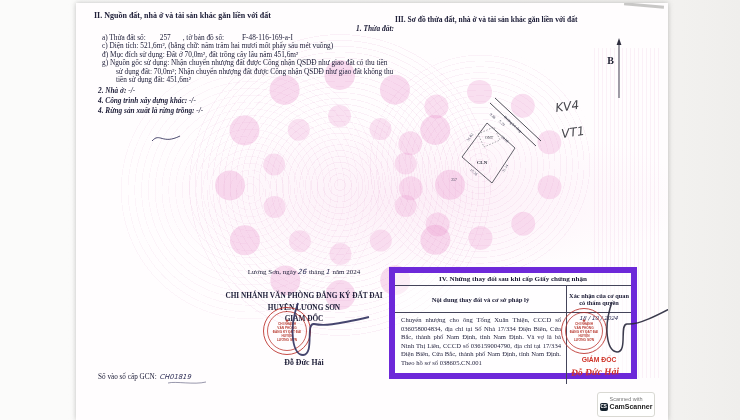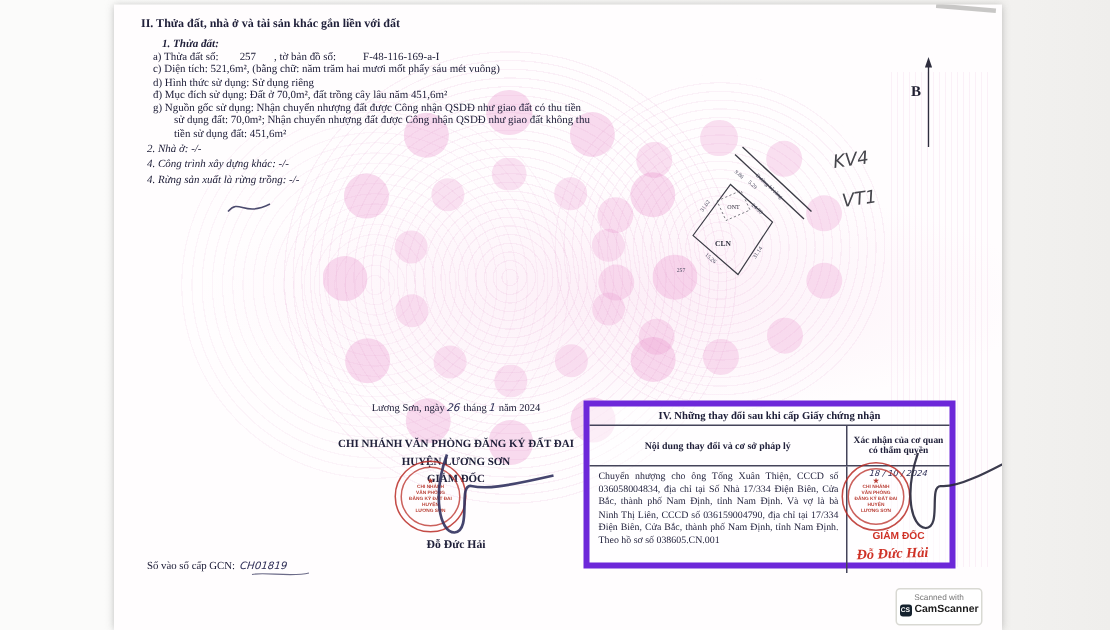--- a/index.html
+++ b/index.html
@@ -22,25 +22,25 @@
   .dots-c1{left:319px;top:77px;width:170px;height:170px;border:24px dotted rgba(232,148,205,.28);}
   .stripes{position:absolute;left:518px;top:45px;width:66px;height:330px;z-index:0;pointer-events:none;
      background:repeating-linear-gradient(90deg,rgba(214,126,188,.10) 0 1px,transparent 1px 4px);}
   .wash{position:absolute;left:60px;top:118px;width:532px;height:155px;z-index:0;pointer-events:none;
      background:radial-gradient(ellipse at 52% 50%,rgba(240,170,215,.18),transparent 72%);}
   .corner-smudge{position:absolute;left:548px;top:1px;width:40px;height:3px;background:#9a9a98;
      opacity:.55;transform:rotate(5deg);z-index:1;}
   
   .sec2{position:absolute;left:16px;top:8px;width:302px;z-index:2;}
   .sec2 .heading{font-weight:bold;font-size:8px;margin:0 0 4px 2px;}
-  .sub1{margin-left:16px;font-weight:bold;font-style:italic;font-size:7.4px;margin-bottom:1px;}
+  .sub1{margin-left:6px;font-weight:bold;font-style:italic;font-size:7.4px;margin-bottom:1px;text-align:right;}
   .ln{margin-left:10px;padding-left:14px;text-indent:-14px;font-size:7.3px;line-height:8.45px;}
   .m14{margin-left:14px;} .m12{margin-left:12px;} .m18{margin-left:18px;}
   .items{margin-top:2px;}
-  .item{margin-left:6px;font-weight:normal;font-style:italic;font-size:7.3px;line-height:8.4px;margin-top:1.8px;}
+  .item{margin-left:6px;font-weight:bold;font-style:italic;font-size:7.3px;line-height:8.4px;margin-top:1.8px;}
   .item.sp{margin-top:3.2px;}
   
   .sec3h{position:absolute;left:319px;top:12px;width:260px;font-weight:bold;font-size:7.5px;z-index:2;}
   .diagram{position:absolute;left:350px;top:27px;z-index:2;}
   
   .sign-block{position:absolute;left:118px;top:265px;width:220px;text-align:center;z-index:2;}
   .date-line{font-size:7px;}
   .office{font-weight:bold;font-size:7.3px;margin-top:15px;}
   .office2{font-weight:bold;font-size:7.3px;margin-top:3px;}
   .role{font-weight:bold;font-size:7.3px;margin-top:1.5px;}
@@ -52,21 +52,21 @@
   .stamp::before{content:"";position:absolute;inset:3px;border-radius:50%;border:1px solid rgba(186,44,38,.75);}
   .stamp1{left:187px;top:304px;width:48px;height:48px;}
   .stamp2{left:485px;top:305px;width:46px;height:46px;}
   .stamp-inner{text-align:center;color:#b5342a;font-weight:bold;line-height:3.9px;font-size:3.2px;
                font-family:"Liberation Sans",sans-serif;opacity:.95;}
   .stamp-inner .star{font-size:4.5px;line-height:4.5px;}
   
   .gcn{position:absolute;left:22px;top:370px;font-size:7.2px;z-index:2;}
   .gcn .hand{font-size:6.8px;margin-left:3px;}
   
-  .sec4{position:absolute;left:313px;top:264px;width:248px;height:112px;border:4px solid #6d28d9;
+  .sec4{position:absolute;left:313px;top:264px;width:248px;height:112px;border:6px solid #6d28d9;
         background:rgba(255,255,255,.55);z-index:2;box-sizing:border-box;}
   .t-title{height:12px;line-height:12px;border-bottom:1px solid #44445a;font-weight:bold;font-size:7.1px;text-align:center;}
   .t-cols{display:flex;border-bottom:1px solid #44445a;height:26px;}
   .t-col1{width:172px;border-right:1px solid #44445a;display:flex;align-items:center;justify-content:center;
           font-weight:bold;font-size:6.6px;box-sizing:border-box;}
   .t-col2{flex:1;display:flex;flex-direction:column;align-items:center;justify-content:center;
           font-weight:bold;font-size:6.3px;line-height:7.5px;text-align:center;}
   .t-body{display:flex;height:71px;}
   .t-cell1{width:172px;border-right:1px solid #44445a;padding:3px 5px 0 6px;font-size:6.6px;line-height:8.6px;
            text-align:justify;box-sizing:border-box;color:#262640;}
@@ -100,36 +100,36 @@
     <div class="pat dots-a1"></div>
     <div class="pat dots-a2"></div>
     <div class="pat rings-b"></div>
     <div class="pat rings-c"></div>
     <div class="pat dots-c1"></div>
     <div class="stripes"></div>
     <div class="wash"></div>
     <div class="corner-smudge"></div>
 
     <div class="sec2">
-      <div class="heading">II. Thửa đất, nhà ở và tài sản khác gắn liền với đất</div>
+      <div class="heading">II. Nguồn đất, nhà ở và tài sản khác gắn liền với đất</div>
       <div class="sub1">1. Thửa đất:</div>
       <div class="ln">
         <span>a) Thửa đất số:</span><span class="m14">257</span><span class="m12">, tờ bản đồ số:</span><span class="m18">F-48-116-169-a-I</span>
       </div>
       <div class="ln">c) Diện tích:  521,6m², (bằng chữ: năm trăm hai mươi mốt phẩy sáu mét vuông)</div>
-      <div class="ln">d) Hình thức sử dụng:  Sử dụng riêng</div>
       <div class="ln">đ) Mục đích sử dụng:  Đất ở 70,0m², đất trồng cây lâu năm 451,6m²</div>
       <div class="ln">g) Nguồn gốc sử dụng:  Nhận chuyển nhượng đất được Công nhận QSDĐ như giao đất có thu tiền sử dụng đất: 70,0m²; Nhận chuyển nhượng đất được Công nhận QSDĐ như giao đất không thu tiền sử dụng đất: 451,6m²</div>
       <div class="items">
         <div class="item">2. Nhà ở: -/-</div>
         <div class="item">4. Công trình xây dựng khác: -/-</div>
         <div class="item">4. Rừng sản xuất là rừng trồng: -/-</div>
       </div>
     </div>
 
+    <div class="sec3h">III. Sơ đồ thửa đất, nhà ở và tài sản khác gắn liền với đất</div>
 
     <svg class="diagram" width="220" height="170" viewBox="0 0 220 170">
 
       <g>
         <line x1="193" y1="68" x2="193" y2="14" stroke="#2e2e3e" stroke-width="0.9"></line>
         <polygon points="193,8 190.6,15 195.4,15" fill="#2e2e3e"></polygon>
         <text x="188" y="34" text-anchor="end" font-size="10" font-weight="bold" fill="#1e1e30">B</text>
       </g>
 
       <g>

